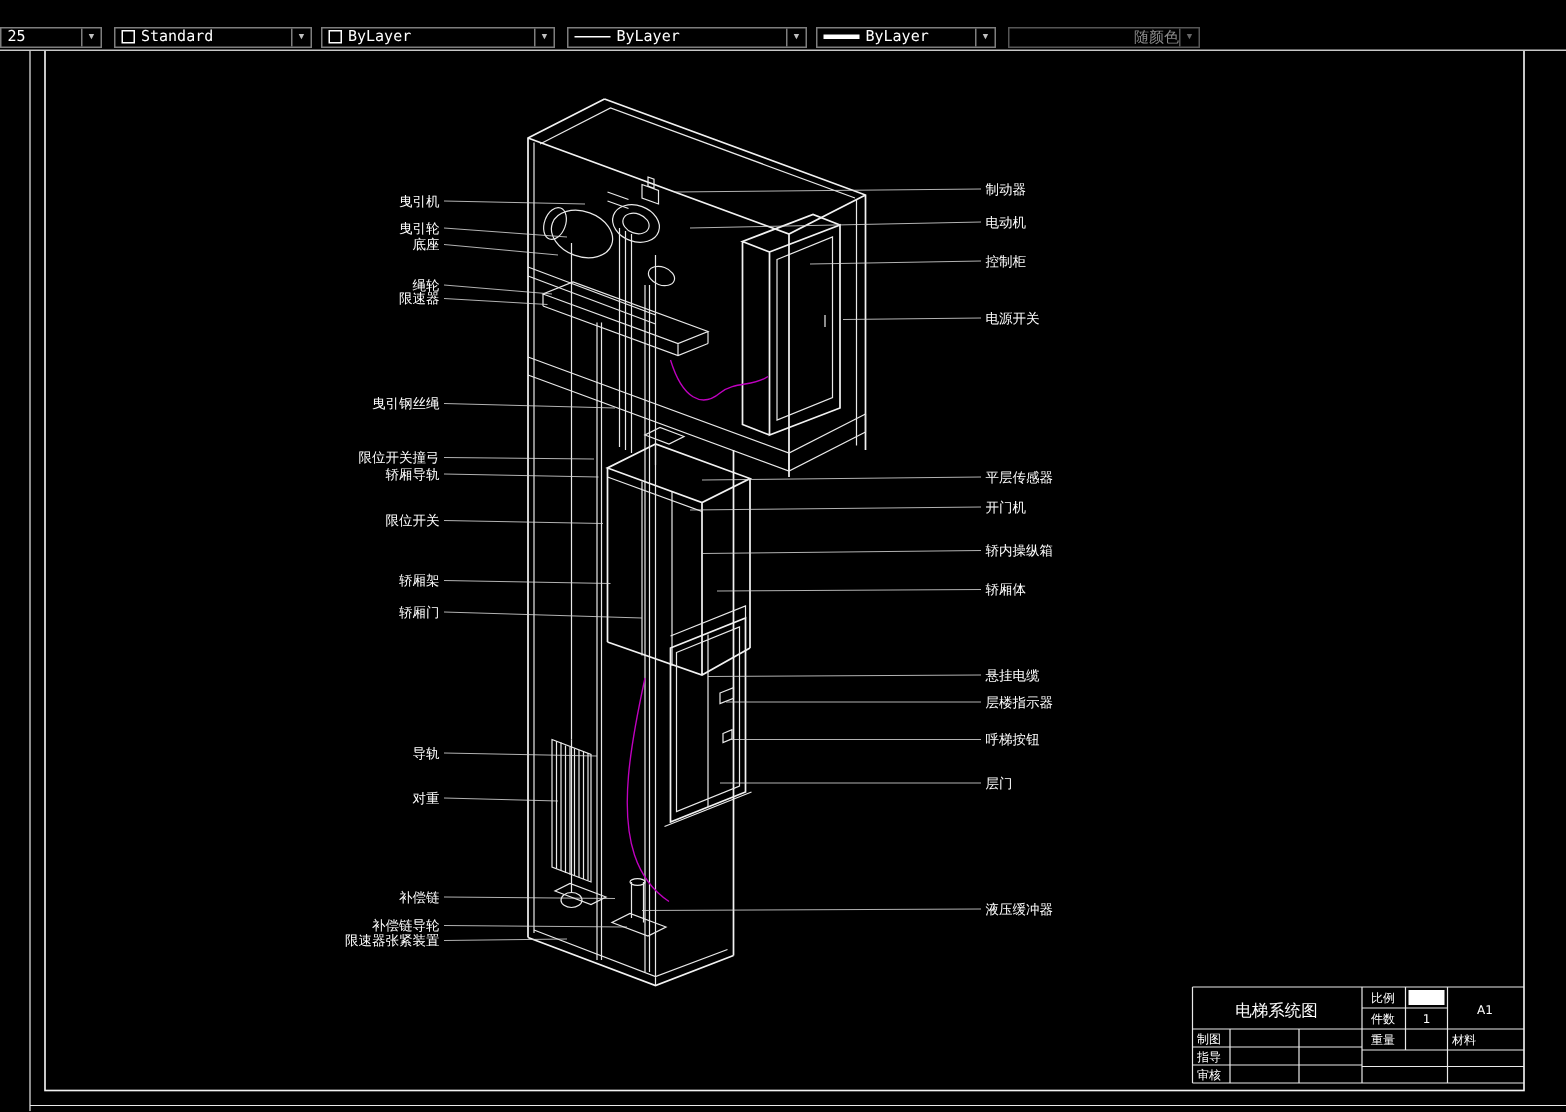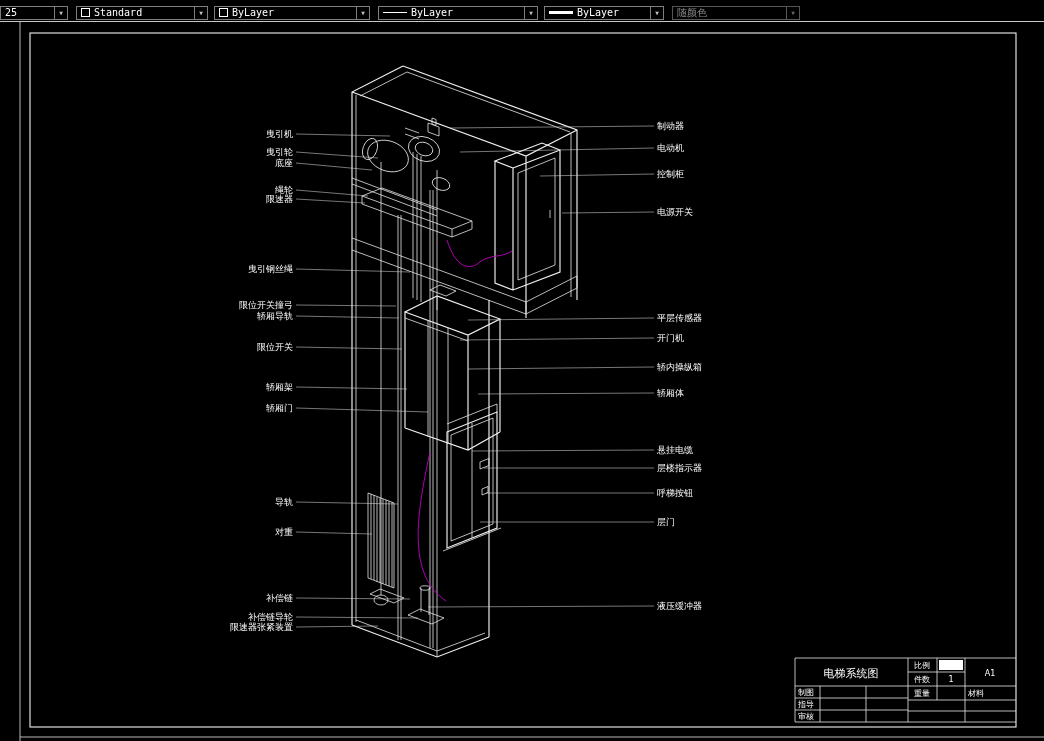--- a/index.html
+++ b/index.html
@@ -1,30 +1,30 @@
 <!DOCTYPE html>
 <html><head>
 <meta charset="utf-8">
 <style>
   html,body{margin:0;padding:0;background:#000;}
   .screen{position:relative;width:1044px;height:741px;background:#000;overflow:hidden;
           font-family:"Liberation Sans","DejaVu Sans",sans-serif;}
   
-  .toolbar{position:absolute;top:4px;left:0;width:1044px;height:17px;background:#000;
+  .toolbar{position:absolute;top:16px;left:0;width:1044px;height:17px;background:#000;
            border-bottom:1px solid #c8c8c8;display:flex;align-items:center;z-index:5;}
   .combo{display:flex;align-items:center;height:14px;border:1px solid #7e7e7e;background:#000;
          color:#fff;font-size:10px;font-family:"DejaVu Sans Mono","Liberation Mono",monospace;
          padding-left:4px;box-sizing:border-box;}
   .combo .val{flex:1;white-space:nowrap;overflow:hidden;}
   .combo .arrow{width:12px;height:100%;border-left:1px solid #7e7e7e;display:flex;align-items:center;
                 justify-content:center;color:#c0c0c0;font-size:6px;}
   .ic-sq{display:inline-block;width:7px;height:7px;border:1px solid #fff;margin-right:4px;flex:none;}
   .ic-line{display:inline-block;width:24px;height:1px;background:#fff;margin-right:4px;flex:none;}
   .ic-lw{display:inline-block;width:24px;height:3px;background:#fff;margin-right:4px;flex:none;}
-  .combo.disabled{color:#8a8a8a;border-color:#565656;}
+  .combo.disabled{color:#8a8a8a;border-color:#565656;text-align:right;}
   .combo.disabled .arrow{color:#666;border-left-color:#565656;}
   
   .canvas{position:absolute;inset:0;background:#000;}
   svg{position:absolute;top:0;left:0;}
   .w{stroke:#e9e9e9;stroke-width:0.8;fill:none;}
   .w2{stroke:#f2f2f2;stroke-width:1.15;fill:none;}
   .m{stroke:#c000c0;stroke-width:0.9;fill:none;}
   .lead{stroke:#d8d8d8;stroke-width:0.55;fill:none;}
   .frame{stroke:#f2f2f2;stroke-width:1.1;fill:none;}
   .tbl{stroke:#e9e9e9;stroke-width:0.8;fill:none;}

